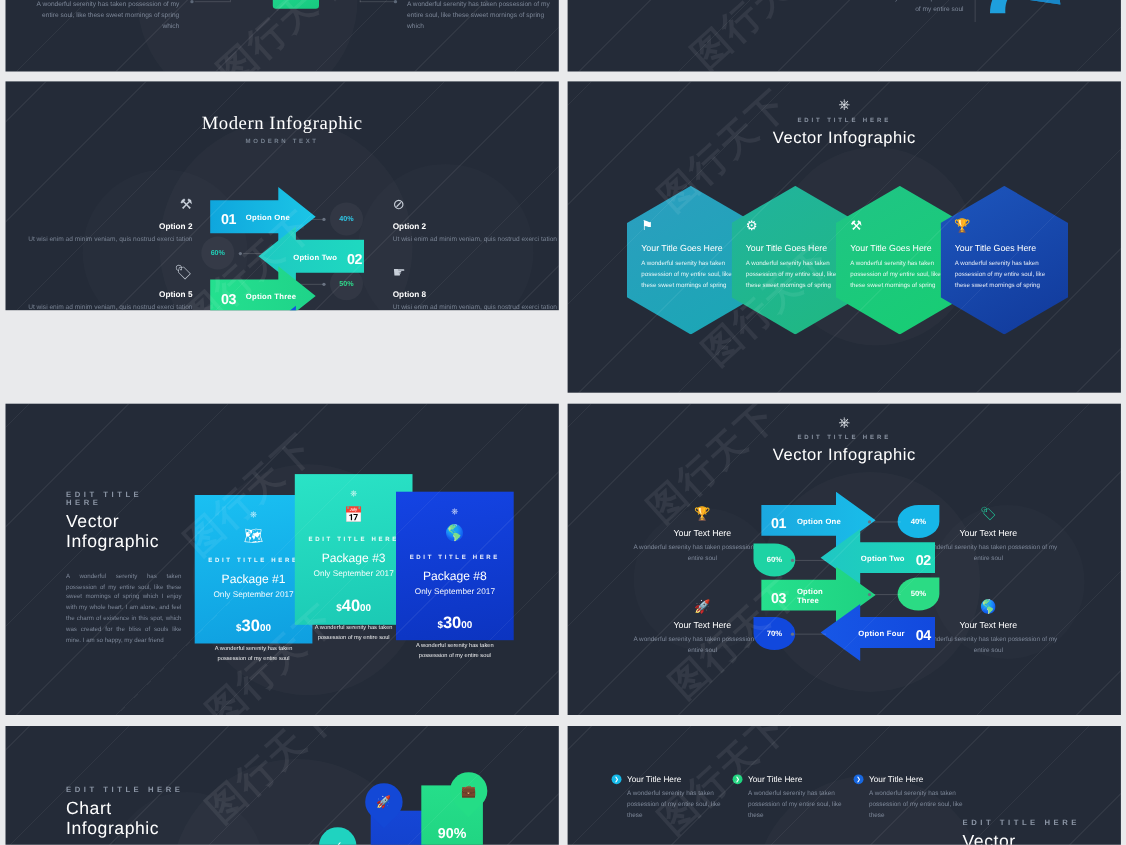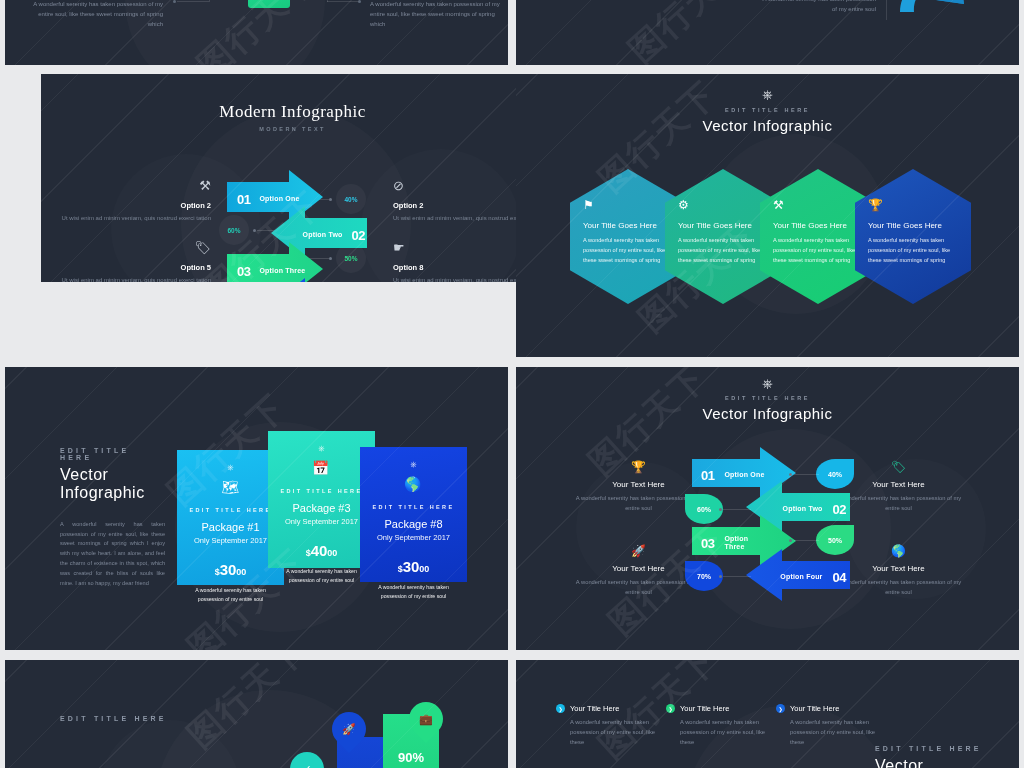--- a/index.html
+++ b/index.html
@@ -65,21 +65,21 @@
     background:linear-gradient(160deg,#2ce8a0,#17c97f);
     display:flex;align-items:flex-end;justify-content:center;padding-bottom:5px;
     color:#fff;font-size:17px;font-weight:bold;
   }
 
   
   #slideB{ left:516px; top:-60px; width:503px; height:125px; }
   .b-txt{ position:absolute;width:120px;text-align:right; }
 
   
-  #slide1{ left:5px; top:74px; width:503px; height:208px;margin-left:36px; }
+  #slide1{ left:5px; top:74px; width:503px; height:208px; }
   .s1-title{ position:absolute;top:28px;left:0;right:0;text-align:center; }
   .s1-title .bigtitle{ font-size:17px;font-family:"Liberation Serif",serif;font-weight:400; }
   .s1-title .eyebrow{ margin-top:4px;font-size:5.5px;letter-spacing:2.4px;color:#76808f; }
 
   .opt{ position:absolute;width:150px; }
   .opt .oi{ color:#c8cfd9;font-size:13px;line-height:1; }
   .opt .ot{ color:#ffffff;font-size:7.5px;font-weight:bold;margin-top:9px; }
   .opt .op{ color:#798393;font-size:6px;line-height:1.7;margin-top:3px; }
   .opt.l{ text-align:right; }
   .opt.r{ text-align:left; }
@@ -503,20 +503,21 @@
     <div class="wmlogo" style="left:60px;top:30px;">图行天下</div>
     <div class="wmlogo" style="left:80px;top:190px;">图行天下</div>
   </div>
 
   <div class="slide" id="slide5">
     <div class="blob" style="left:150px;top:30px;width:230px;height:230px;"></div>
     <div class="blob" style="left:95px;top:60px;width:140px;height:140px;background:rgba(255,255,255,.015)"></div>
 
     <div class="s5-left">
       <div class="eyebrow">EDIT TITLE HERE</div>
+      <div class="bigtitle">Chart Infographic</div>
     </div>
 
     <div class="bar" style="left:332px;top:77px;width:50px;height:110px;background:linear-gradient(180deg,#1546d6,#0f3bbb);">
       
     </div>
     <div class="bar" style="left:378px;top:54px;width:56px;height:130px;background:linear-gradient(180deg,#25de8a,#1bc978);">
       <div style="margin-top:36px;font-size:13px;">90%</div>
     </div>
 
     <div class="s5pin" style="left:327px;top:52px;background:#1348d6;">

